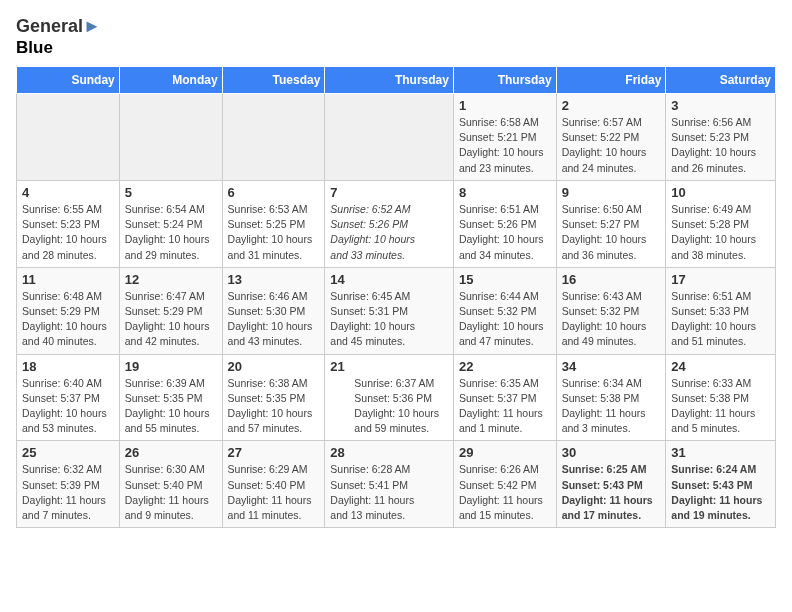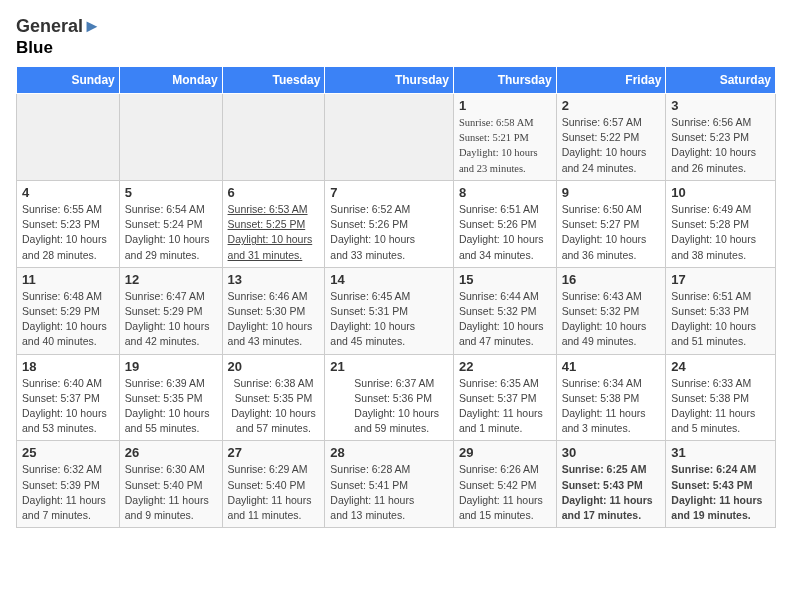--- a/index.html
+++ b/index.html
@@ -106,21 +106,21 @@
       </tr>
   </thead>
   <tbody id="calendar-body">
   <tr>
         <td class="empty-cell"></td>
         <td class="empty-cell"></td>
         <td class="empty-cell"></td>
         <td class="empty-cell"></td>
         <td>
           <span class="day-number">1</span>
-          <div class="day-info" style="white-space: pre-line; font-family: Liberation Serif, serif;">Sunrise: 6:58 AM
+          <div class="day-info" style="white-space: pre-line;">Sunrise: 6:58 AM
 Sunset: 5:21 PM
 Daylight: 10 hours
 and 23 minutes.</div>
         </td>
         <td>
           <span class="day-number">2</span>
           <div class="day-info" style="white-space: pre-line;">Sunrise: 6:57 AM
 Sunset: 5:22 PM
 Daylight: 10 hours
 and 24 minutes.</div>
@@ -143,28 +143,28 @@
         </td>
         <td>
           <span class="day-number">5</span>
           <div class="day-info" style="white-space: pre-line;">Sunrise: 6:54 AM
 Sunset: 5:24 PM
 Daylight: 10 hours
 and 29 minutes.</div>
         </td>
         <td>
           <span class="day-number">6</span>
-          <div class="day-info" style="white-space: pre-line; text-decoration: underline;">Sunrise: 6:53 AM
+          <div class="day-info" style="white-space: pre-line;">Sunrise: 6:53 AM
 Sunset: 5:25 PM
 Daylight: 10 hours
 and 31 minutes.</div>
         </td>
         <td>
           <span class="day-number">7</span>
-          <div class="day-info" style="white-space: pre-line;">Sunrise: 6:52 AM
+          <div class="day-info" style="white-space: pre-line; font-style: italic;">Sunrise: 6:52 AM
 Sunset: 5:26 PM
 Daylight: 10 hours
 and 33 minutes.</div>
         </td>
         <td>
           <span class="day-number">8</span>
           <div class="day-info" style="white-space: pre-line;">Sunrise: 6:51 AM
 Sunset: 5:26 PM
 Daylight: 10 hours
 and 34 minutes.</div>
@@ -245,41 +245,41 @@
         </td>
         <td>
           <span class="day-number">19</span>
           <div class="day-info" style="white-space: pre-line;">Sunrise: 6:39 AM
 Sunset: 5:35 PM
 Daylight: 10 hours
 and 55 minutes.</div>
         </td>
         <td>
           <span class="day-number">20</span>
-          <div class="day-info" style="white-space: pre-line; text-align: center;">Sunrise: 6:38 AM
+          <div class="day-info" style="white-space: pre-line;">Sunrise: 6:38 AM
 Sunset: 5:35 PM
 Daylight: 10 hours
 and 57 minutes.</div>
         </td>
         <td>
           <span class="day-number">21</span>
           <div class="day-info" style="white-space: pre-line; margin-left: 24px;">Sunrise: 6:37 AM
 Sunset: 5:36 PM
 Daylight: 10 hours
 and 59 minutes.</div>
         </td>
         <td>
           <span class="day-number">22</span>
           <div class="day-info" style="white-space: pre-line;">Sunrise: 6:35 AM
 Sunset: 5:37 PM
 Daylight: 11 hours
 and 1 minute.</div>
         </td>
         <td>
-          <span class="day-number">41</span>
+          <span class="day-number">34</span>
           <div class="day-info" style="white-space: pre-line;">Sunrise: 6:34 AM
 Sunset: 5:38 PM
 Daylight: 11 hours
 and 3 minutes.</div>
         </td>
         <td>
           <span class="day-number">24</span>
           <div class="day-info" style="white-space: pre-line;">Sunrise: 6:33 AM
 Sunset: 5:38 PM
 Daylight: 11 hours

